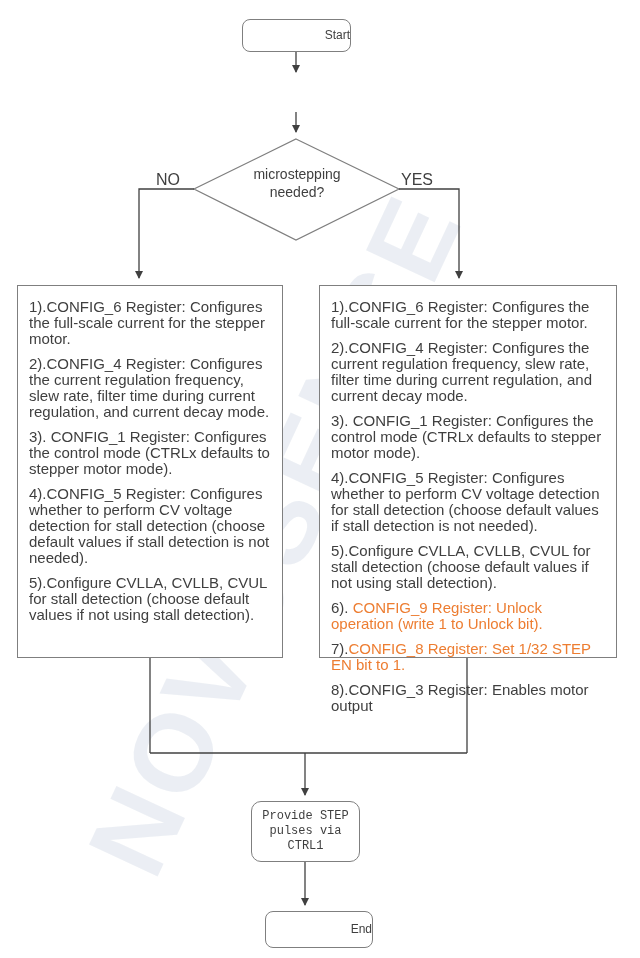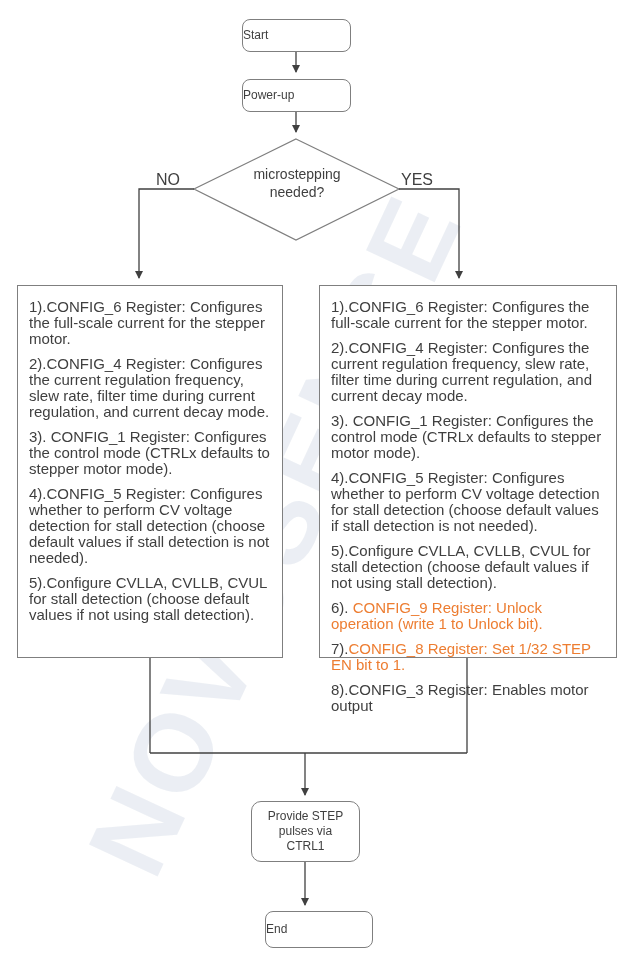--- a/index.html
+++ b/index.html
@@ -25,26 +25,26 @@
 
   
   svg.connectors{position:absolute;left:0;top:0;z-index:1;pointer-events:none;}
   svg.connectors line, svg.connectors polyline{stroke:var(--connector);stroke-width:1.3;fill:none;}
   svg.connectors polygon.diamond{fill:#ffffff;stroke:var(--box-border);stroke-width:1.2;}
 
   
   .node{
     position:absolute;z-index:2;background:#fff;
     border:1.3px solid var(--box-border);border-radius:8px;
-    display:flex;align-items:center;justify-content:flex-start;text-align:center;
+    display:flex;align-items:center;justify-content:flex-end;text-align:center;
     font-size:12px;line-height:1.25;color:var(--text);box-sizing:border-box;
   }
   .node-start{left:242px;top:19px;width:109px;height:33px;}
   .node-powerup{left:242px;top:79px;width:109px;height:33px;}
-  .node-provide{left:251px;top:801px;width:109px;height:61px;border-radius:10px;padding:4px 10px;}
+  .node-provide{left:251px;top:801px;width:109px;height:61px;border-radius:10px;padding:4px 10px;font-family:Liberation Mono, monospace;}
   .node-end{left:265px;top:911px;width:108px;height:37px;}
 
   .decision-label{
     position:absolute;z-index:2;left:237px;top:165px;width:120px;
     text-align:center;font-size:14px;line-height:1.3;color:var(--text);
   }
   .branch-label{position:absolute;z-index:2;font-size:16px;font-weight:400;color:var(--text);}
   .branch-no{left:151px;top:171px;width:34px;text-align:center;}
   .branch-yes{left:397px;top:171px;width:40px;text-align:center;}
 
@@ -82,23 +82,20 @@
     <line x1="467" y1="658" x2="467" y2="753"></line>
     <line x1="150" y1="753" x2="467" y2="753"></line>
     <line x1="305" y1="753" x2="305" y2="795" marker-end="url(#arrow)"></line>
     <line x1="305" y1="862" x2="305" y2="905" marker-end="url(#arrow)"></line>
   </svg>
 
   <div class="node node-start">
     <span>Start</span>
   </div>
 
-  <div class="node node-powerup">
-    <span>Power-up</span>
-  </div>
 
   <div class="decision-label">microstepping needed?</div>
 
   <div class="branch-label branch-no">NO</div>
   <div class="branch-label branch-yes">YES</div>
 
   <div class="bigbox bigbox-left">
     <p>1).CONFIG_6 Register: Configures the full-scale current for the stepper motor.</p>
     <p>2).CONFIG_4 Register: Configures the current regulation frequency, slew rate, filter time during current regulation, and current decay mode.</p>
     <p>3). CONFIG_1 Register: Configures the control mode (CTRLx defaults to stepper motor mode).</p>

